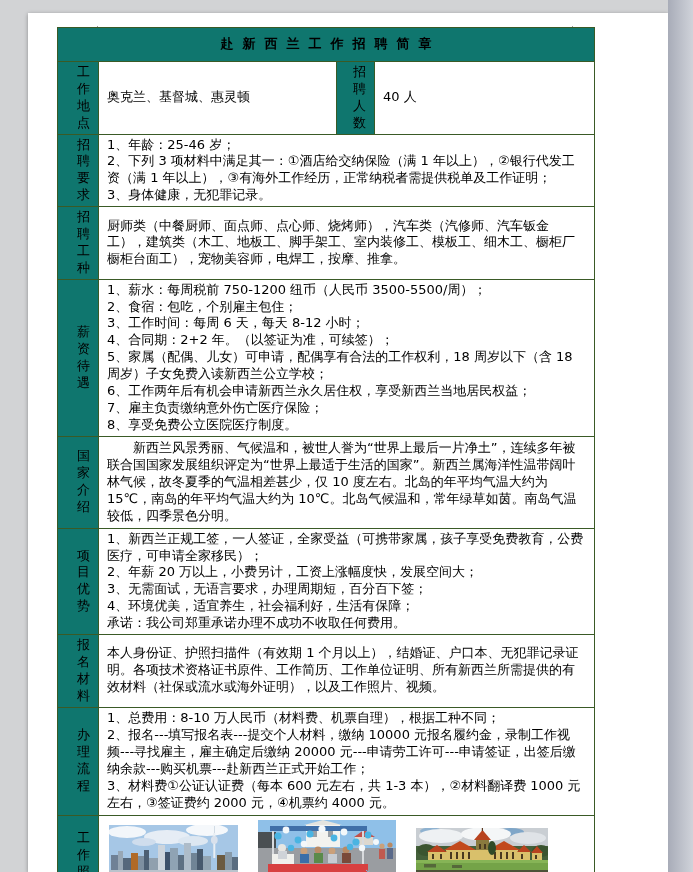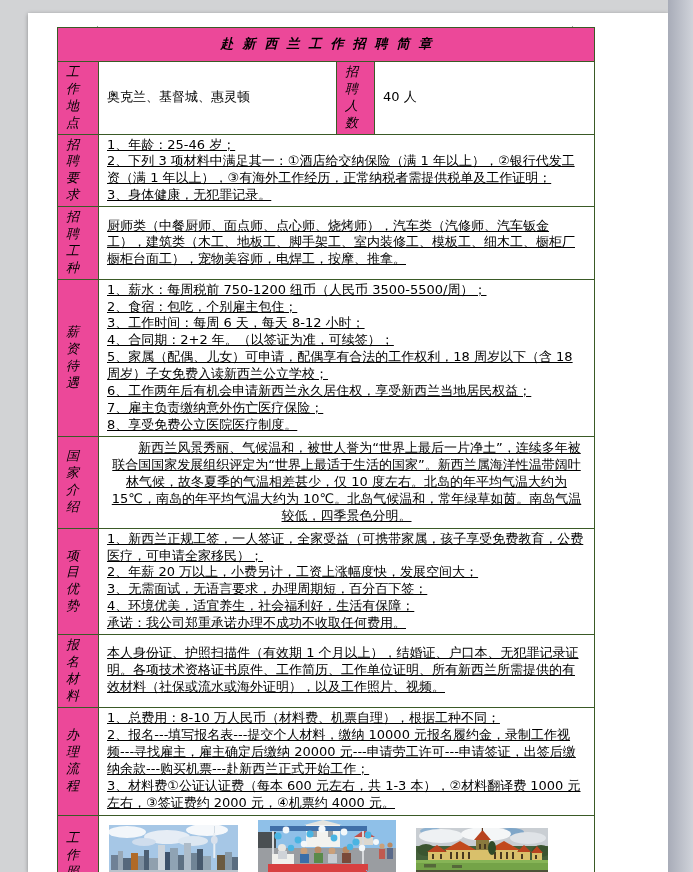--- a/index.html
+++ b/index.html
@@ -17,30 +17,30 @@
   }
   .crop{position:absolute;background:#9b9b9b;}
   .doc-table{
     position:absolute;left:57px;top:27px;width:537px;
     border-collapse:collapse;table-layout:fixed;
   }
   .doc-table td{
     border:1.5px solid #3a5a26;vertical-align:middle;
     font-size:13px;line-height:1.3;padding:2px 8px;color:#000;
   }
-  .green{background:#ec4899;font-style:italic;}
+  .green{background:#0f766e;}
   .title-cell{
     font-size:26px;font-weight:bold;text-align:center;
     letter-spacing:9px;text-indent:9px;padding:2px 0;
   }
   .label-cell{
-    text-align:left;white-space:pre-line;padding:1px 2px;line-height:1.35;
-  }
-  .content-cell{white-space:pre-line;text-decoration:underline;}
-  .indent{text-indent:2em;text-align:center;}
+    text-align:right;white-space:pre-line;padding:1px 2px;line-height:1.35;
+  }
+  .content-cell{white-space:pre-line;}
+  .indent{text-indent:2em;}
   .photos{
     display:flex;align-items:center;gap:20px;padding:2px 0 2px 6px;
   }
   .photo{display:block;flex:0 0 auto;}
 </style>
 </head>
 <body>
 
 <div class="screen">
 

